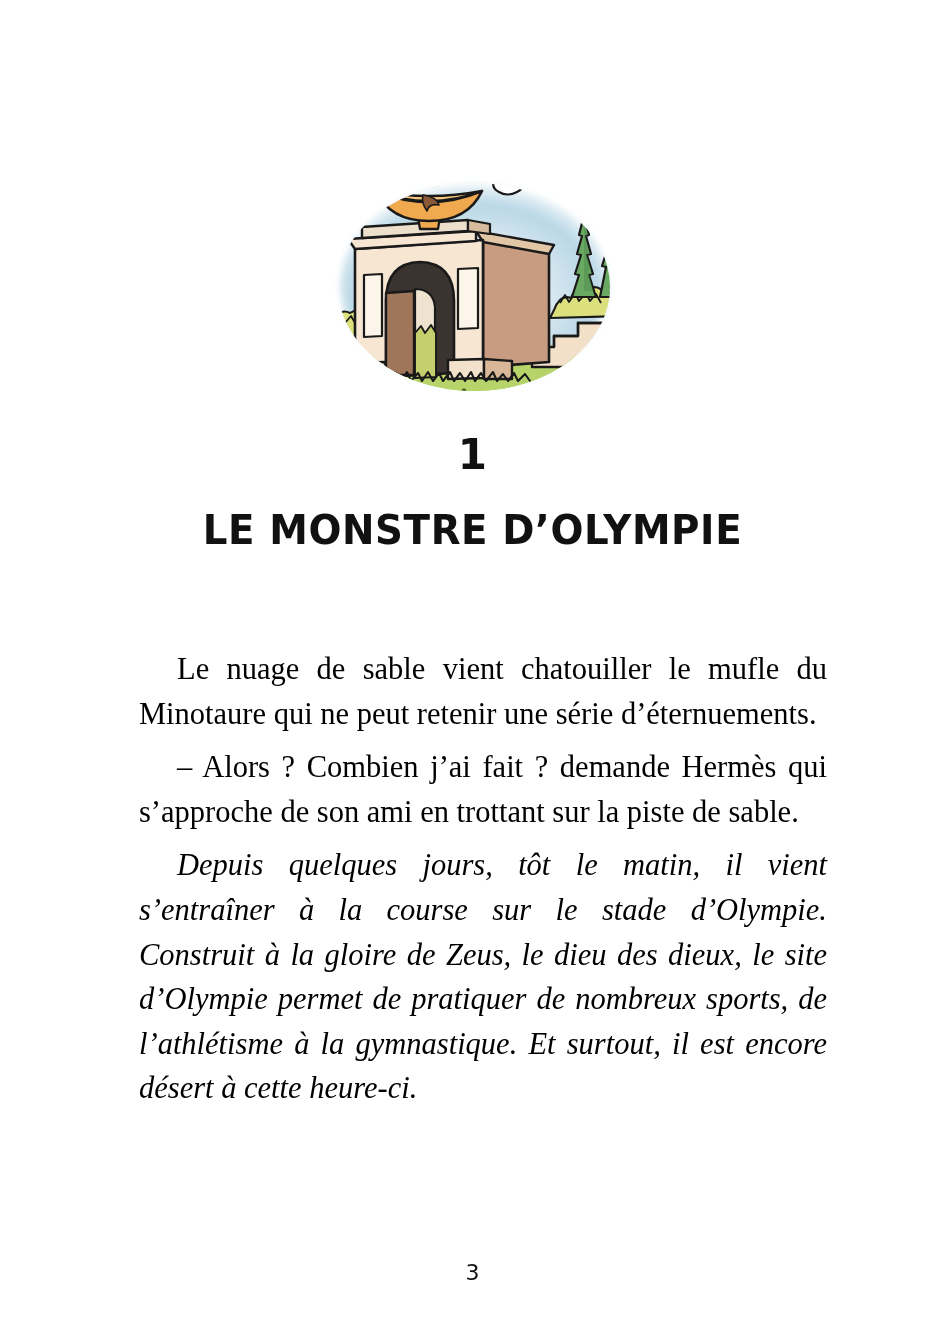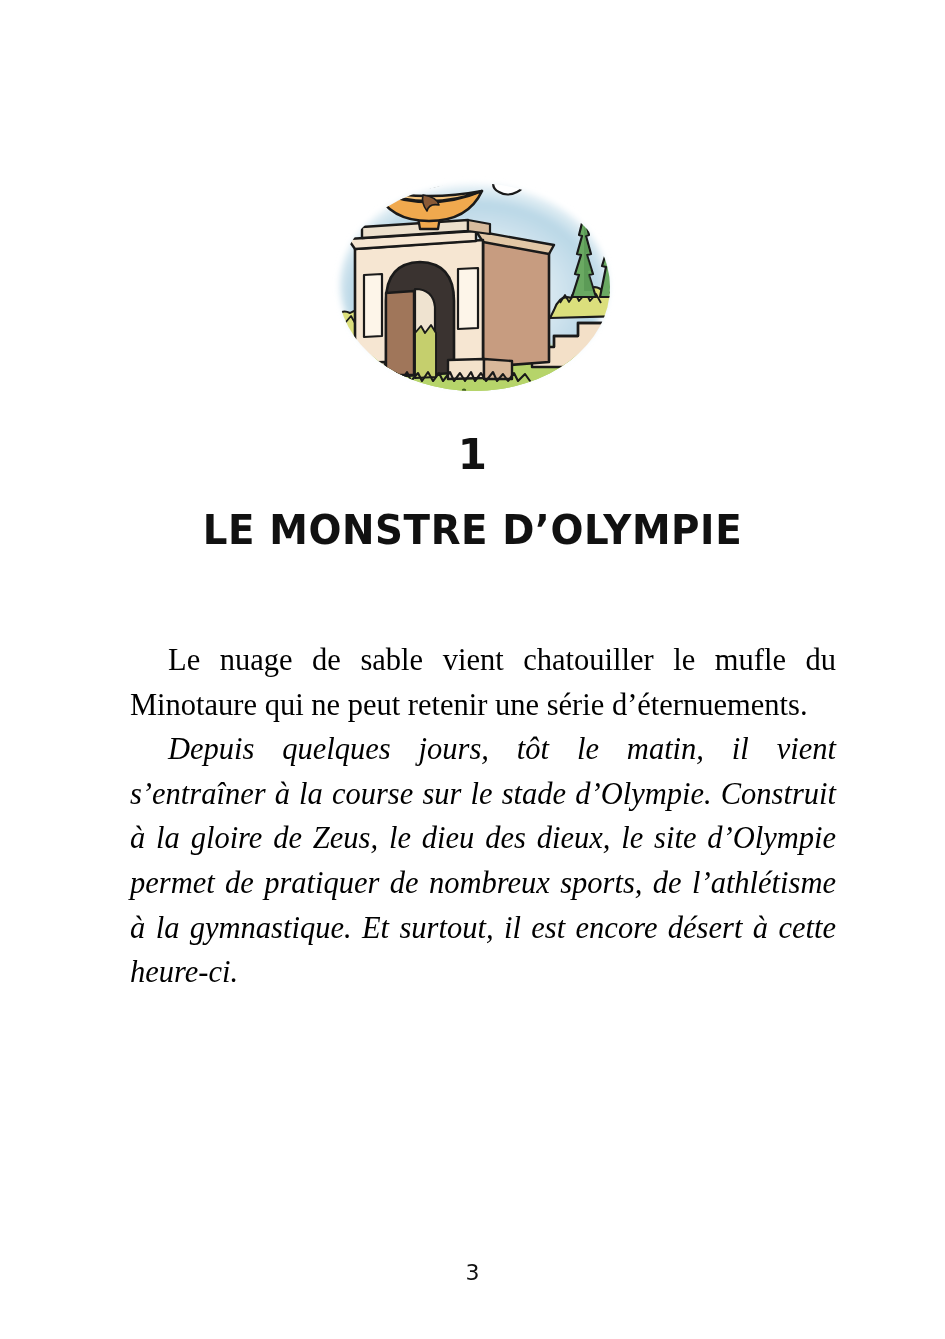--- a/index.html
+++ b/index.html
@@ -74,21 +74,21 @@
     top: 638px;
     width: 706px;
     font-family: "Liberation Serif", serif;
     font-size: 30.5px;
     line-height: 44.6px;
     text-align: justify;
     color: #000000;
     hyphens: none;
   }
   .body-text p {
-    margin: 0;
+    margin: 9px;
     text-indent: 38px;
     text-align: justify;
     text-justify: inter-word;
   }
   .body-text p:last-child {
     text-align: justify;
     font-style: italic;
   }
 
   
@@ -230,18 +230,19 @@
       </g>
     </svg>
   </div>
 
   <div class="chapter-number">1</div>
 
   <h1 class="chapter-title">LE MONSTRE D’OLYMPIE</h1>
 
   <div class="body-text">
     <p>Le nuage de sable vient chatouiller le mufle du Minotaure qui ne peut retenir une série d’éternuements.</p>
+    <p>– Alors ? Combien j’ai fait ? demande Hermès qui s’approche de son ami en trottant sur la piste de sable.</p>
     <p>Depuis quelques jours, tôt le matin, il vient s’entraîner à la course sur le stade d’Olympie. Construit à la gloire de Zeus, le dieu des dieux, le site d’Olympie permet de pratiquer de nombreux sports, de l’athlétisme à la gymnastique. Et surtout, il est encore désert à cette heure-ci.</p>
   </div>
 
   <div class="folio">3</div>
 
 </div>
 
 </body></html>

